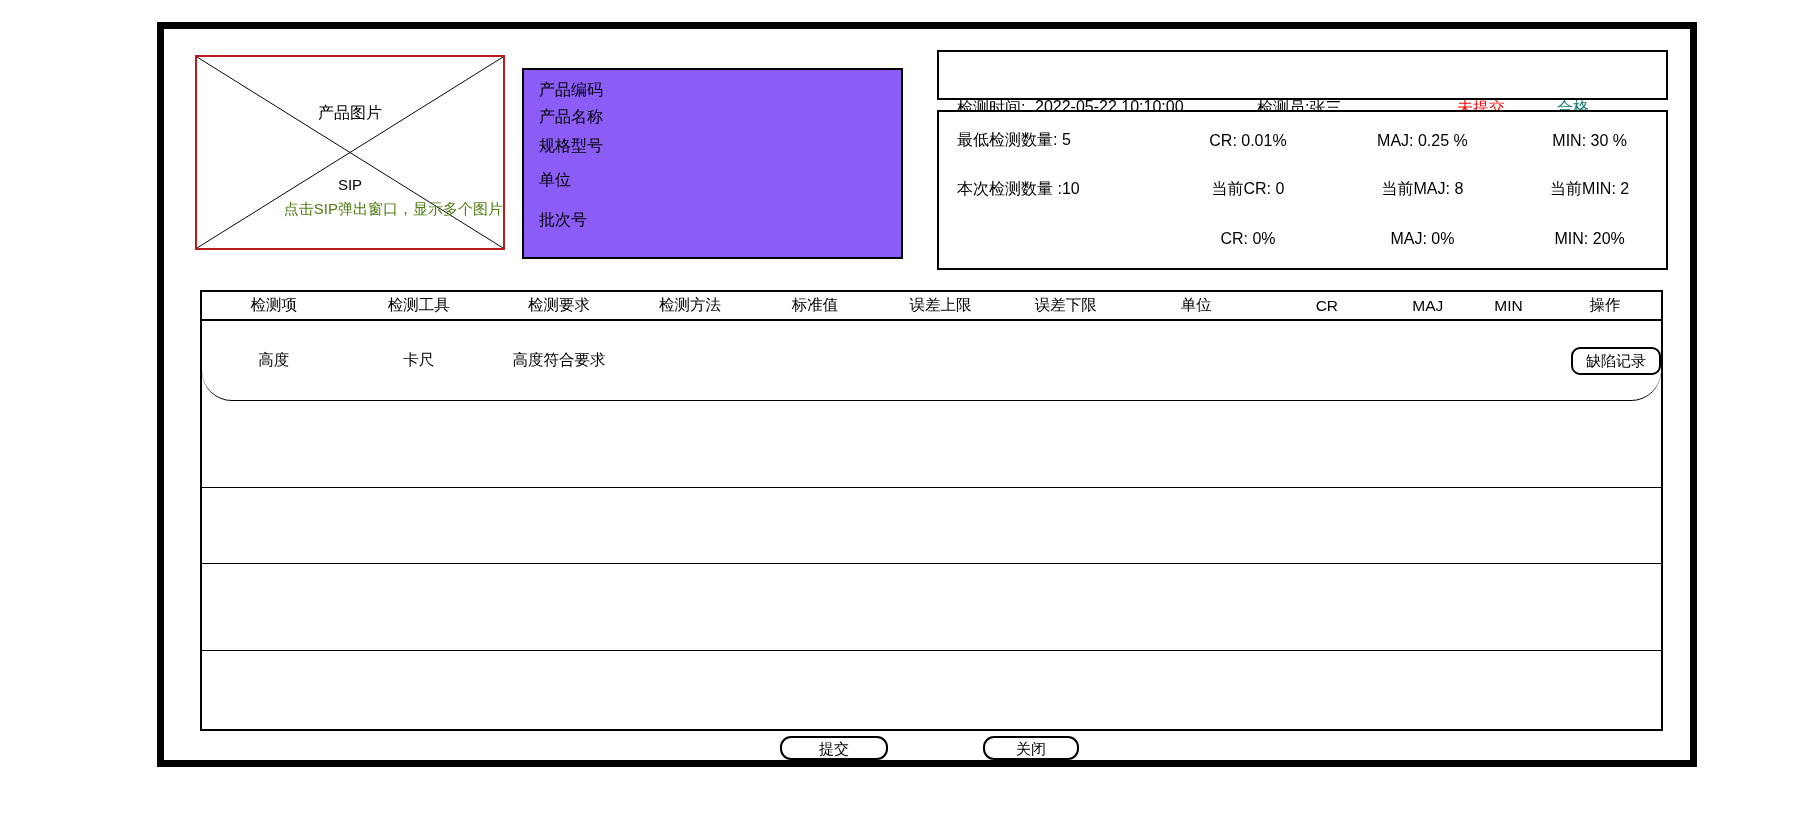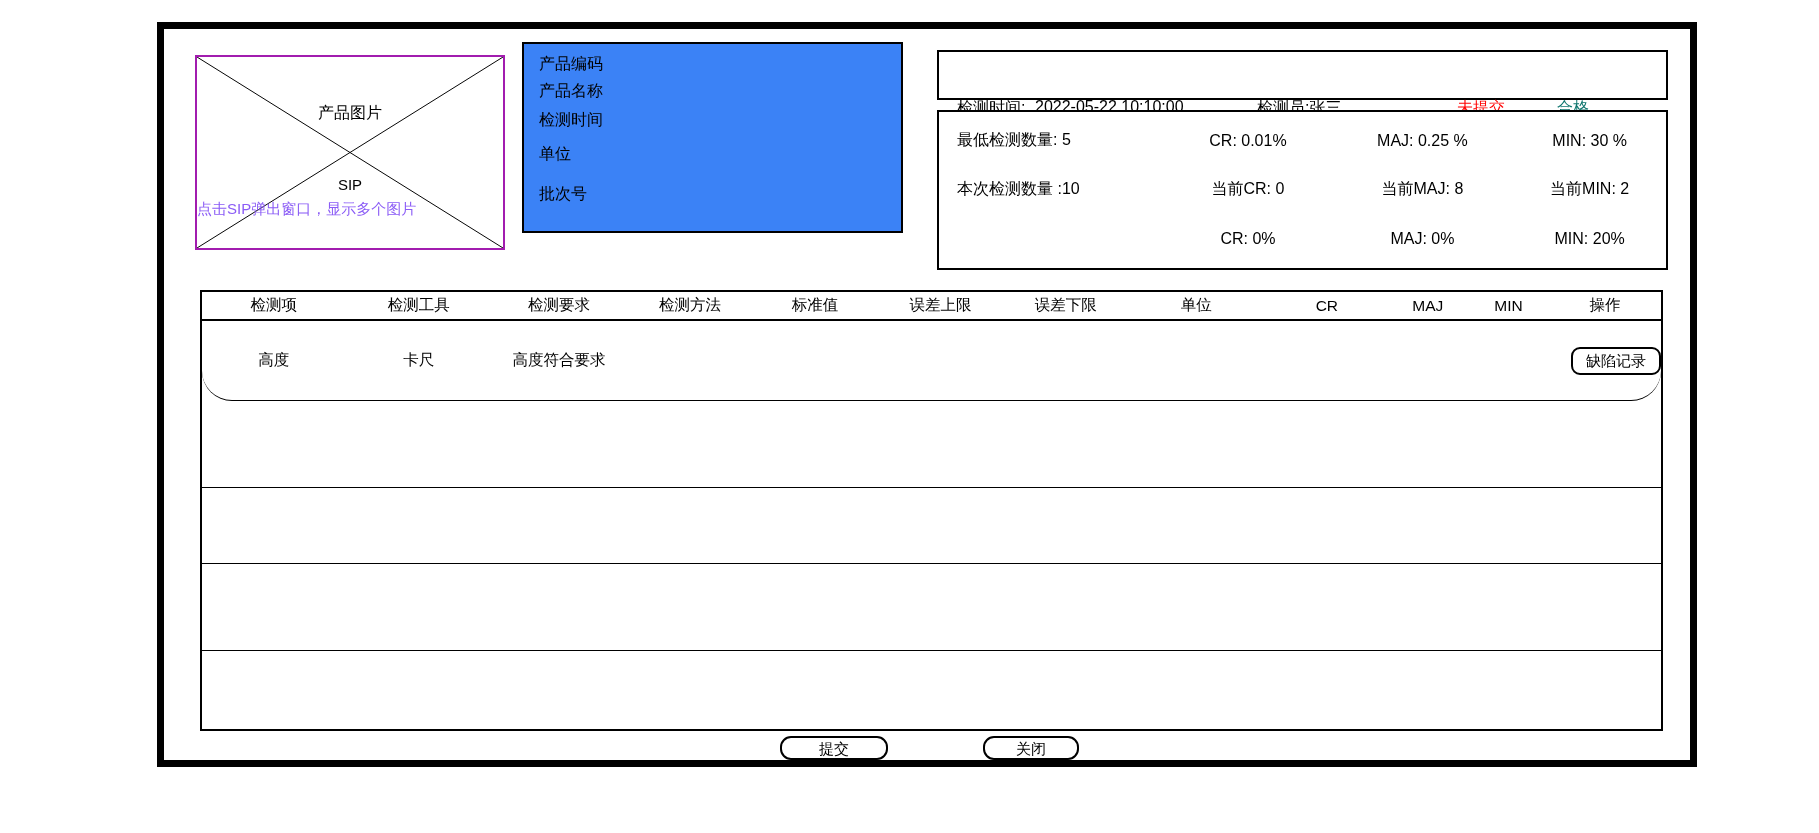--- a/index.html
+++ b/index.html
@@ -4,27 +4,27 @@
 <style>
   html,body{margin:0;padding:0;background:#fff;}
   body{
     width:1819px;height:833px;position:relative;overflow:hidden;
     font-family:"Liberation Sans","DejaVu Sans",sans-serif;color:#000;
   }
   .abs{position:absolute;box-sizing:border-box;}
   
   .frame{left:157px;top:22px;width:1540px;height:745px;border:7px solid #000;background:#fff;}
   
-  .img-box{left:195px;top:55px;width:310px;height:195px;border:2px solid #a21caf;background:#fff;}
+  .img-box{left:195px;top:55px;width:310px;height:195px;border:2px solid #b91c1c;background:#fff;}
   .img-box svg{position:absolute;left:0;top:0;width:100%;height:100%;}
   .img-title{position:absolute;left:0;top:46px;width:100%;text-align:center;font-size:16px;background:transparent;}
   .img-sip{position:absolute;left:0;top:119px;width:100%;text-align:center;font-size:15px;}
-  .img-note{position:absolute;left:0;top:143px;width:100%;text-align:left;font-size:15px;color:#8b5cf6;white-space:nowrap;}
+  .img-note{position:absolute;left:0;top:143px;width:100%;text-align:right;font-size:15px;color:#4d7c0f;white-space:nowrap;}
   
-  .form-box{left:522px;top:42px;width:381px;height:191px;border:2px solid #000;background:#3b82f6;}
+  .form-box{left:522px;top:68px;width:381px;height:191px;border:2px solid #000;background:#8b5cf6;}
   .form-label{position:absolute;left:15px;font-size:16px;white-space:nowrap;}
   .fl0{top:10px;} .fl1{top:37px;} .fl2{top:66px;} .fl3{top:100px;} .fl4{top:140px;}
   
   .time-box{left:937px;top:50px;width:731px;height:50px;border:2px solid #000;background:#fff;font-size:16px;}
   .time-box span{position:absolute;top:14px;white-space:nowrap;margin-top:32px;}
   .t-label{left:18px;}
   .t-value{left:96px;}
   .t-inspector{left:318px;}
   .t-submit{left:518px;color:#ff0000;}
   .t-result{left:618px;color:#0f766e;}
@@ -64,21 +64,21 @@
     <line x1="310" y1="0" x2="0" y2="195" stroke="#000" stroke-width="1"></line>
   </svg>
   <div class="img-title">产品图片</div>
   <div class="img-sip">SIP</div>
   <div class="img-note">点击SIP弹出窗口，显示多个图片</div>
 </div>
 
 <div class="abs form-box">
   <div class="form-label fl0">产品编码</div>
   <div class="form-label fl1">产品名称</div>
-  <div class="form-label fl2">检测时间</div>
+  <div class="form-label fl2">规格型号</div>
   <div class="form-label fl3">单位</div>
   <div class="form-label fl4">批次号</div>
 </div>
 
 <div class="abs time-box">
   <span class="t-label">检测时间:</span>
   <span class="t-value">2022-05-22  10:10:00</span>
   <span class="t-inspector">检测员:张三</span>
   <span class="t-submit">未提交</span>
   <span class="t-result">合格</span>

